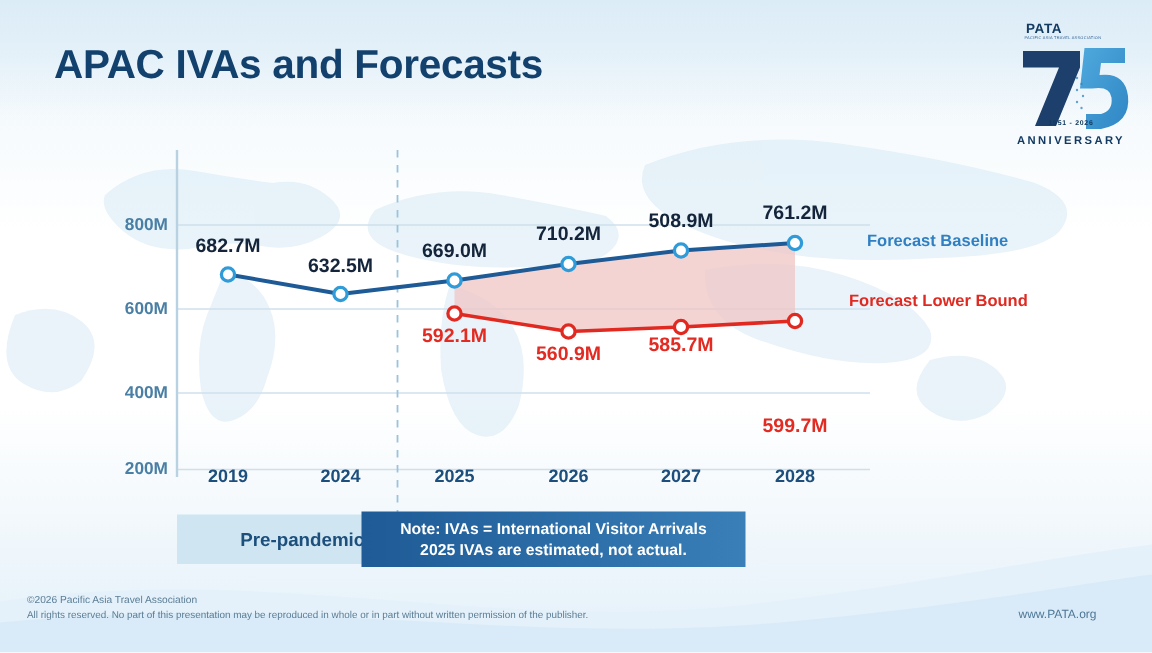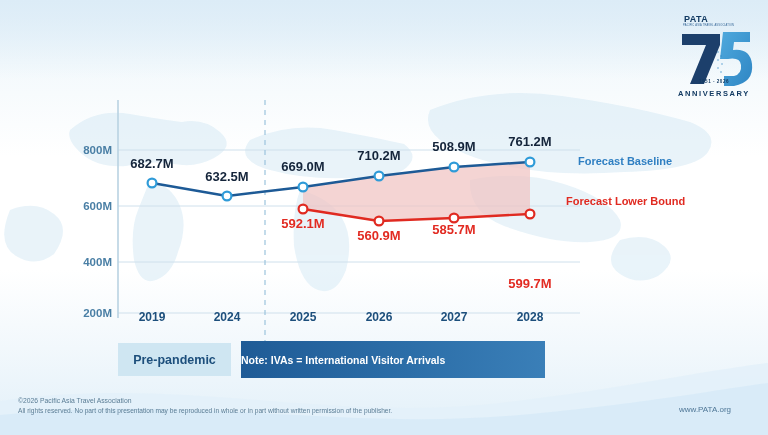--- a/index.html
+++ b/index.html
@@ -74,26 +74,26 @@
   .legend{
     position:absolute;font-size:11px;font-weight:bold;white-space:nowrap;
   }
   .legend.blue{color:#2f7fc2;left:566px;top:155px;padding-left:12px;}
   .legend.red{color:#e02a21;left:566px;top:195px;}
 
   
   .prepandemic{
     position:absolute;left:118px;top:343px;width:113px;height:33px;
     background:#cfe6f2;display:flex;align-items:center;justify-content:center;
-    font-size:12.5px;font-weight:bold;color:#1d4f7c;
+    font-size:12.5px;font-weight:bold;color:#1d4f7c;padding-left:27px;
   }
   .notebox{
-    position:absolute;left:241px;top:341px;width:304px;height:37px;
+    position:absolute;left:241px;top:341px;width:256px;height:37px;
     background:linear-gradient(90deg,#1f5b96 0%,#2c6ea8 55%,#3a7fb8 100%);
-    display:flex;align-items:center;justify-content:flex-start;
+    display:flex;align-items:center;justify-content:center;
     color:#ffffff;font-size:10.5px;font-weight:bold;line-height:14px;
     text-align:center;
   }
   .copyright{
     position:absolute;left:18px;top:396px;
     font-size:6.6px;color:#5b7d95;line-height:10px;
   }
   .copyright .line1{font-size:6.8px;}
   .patasite{
     position:absolute;left:679px;top:405px;
@@ -118,20 +118,21 @@
       <path d="M620 170 q28-8 44 6 t-6 30 q-20 10-38-2 t0-34z"></path>
       <path d="M10 140 q26-10 44 4 t0 40 q-18 14-38 2 t-6-46z"></path>
     </g>
   </svg>
 
   <svg class="wave" viewBox="0 0 768 90" preserveAspectRatio="none">
     <path d="M0 56 C 180 30, 330 78, 500 58 C 620 44, 700 26, 768 18 L768 90 L0 90 Z" fill="#e3f1fa" opacity=".9"></path>
     <path d="M0 70 C 200 50, 340 86, 520 70 C 650 58, 720 44, 768 38 L768 90 L0 90 Z" fill="#d6eaf7" opacity=".8"></path>
   </svg>
 
+  <div class="title">APAC IVAs and Forecasts</div>
 
   <div class="logo">
     <svg width="88" height="88" viewBox="0 0 88 88">
       <defs>
         <linearGradient id="g7" x1="0" y1="0" x2="1" y2="1">
           <stop offset="0%" stop-color="#1c3f6b"></stop>
           <stop offset="100%" stop-color="#1c3f6b"></stop>
         </linearGradient>
         <linearGradient id="g5" x1="0" y1="0" x2="1" y2="1">
           <stop offset="0%" stop-color="#4fa9dd"></stop>
@@ -217,20 +218,21 @@
   <div class="dlabel red" style="left:490px;top:228px;margin-top:48px;">599.7M</div>
 
   <div class="legend blue">Forecast Baseline</div>
   <div class="legend red">Forecast Lower Bound</div>
 
   <div class="prepandemic">Pre-pandemic</div>
 
   <div class="notebox">
     <span>
       <span>Note: IVAs = International Visitor Arrivals</span><br>
+      <span>2025 IVAs are estimated, not actual.</span>
     </span>
   </div>
 
   <div class="copyright">
     <div class="line1">©2026 Pacific Asia Travel Association</div>
     <div>All rights reserved. No part of this presentation may be reproduced in whole or in part without written permission of the publisher.</div>
   </div>
   <div class="patasite">www.PATA.org</div>
 
 </div>

